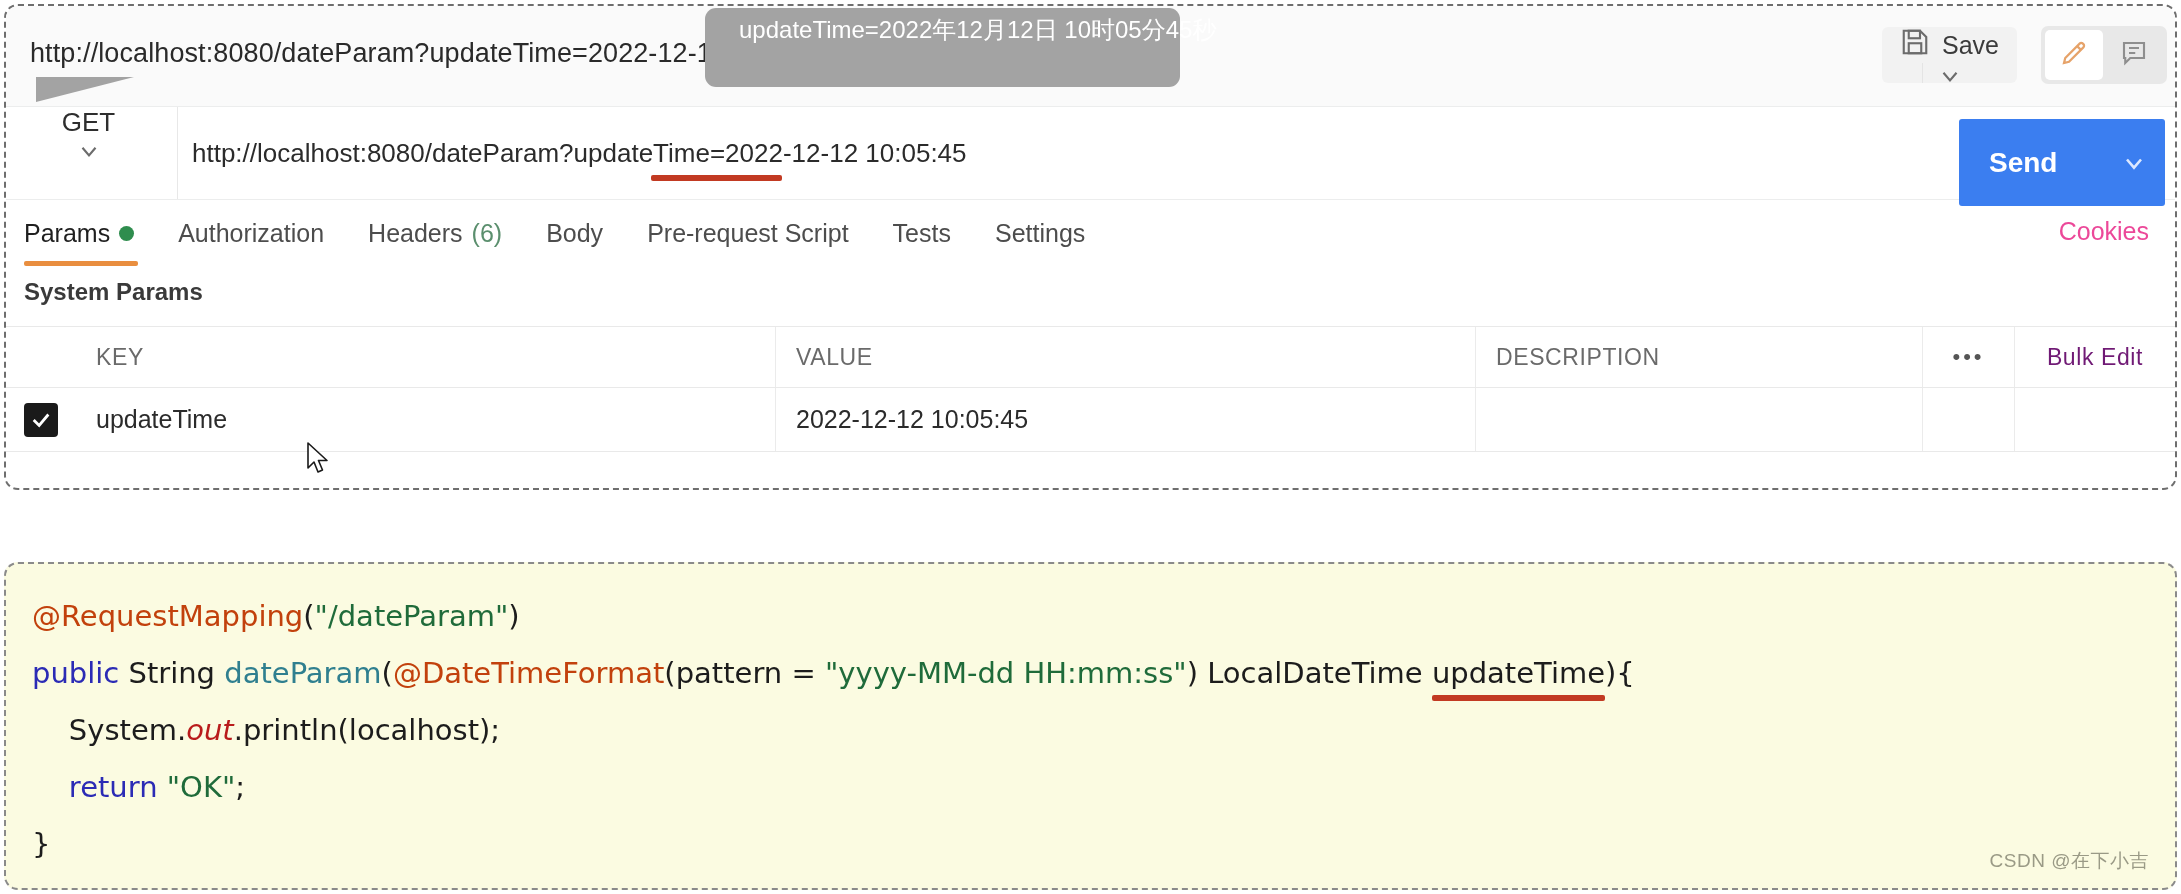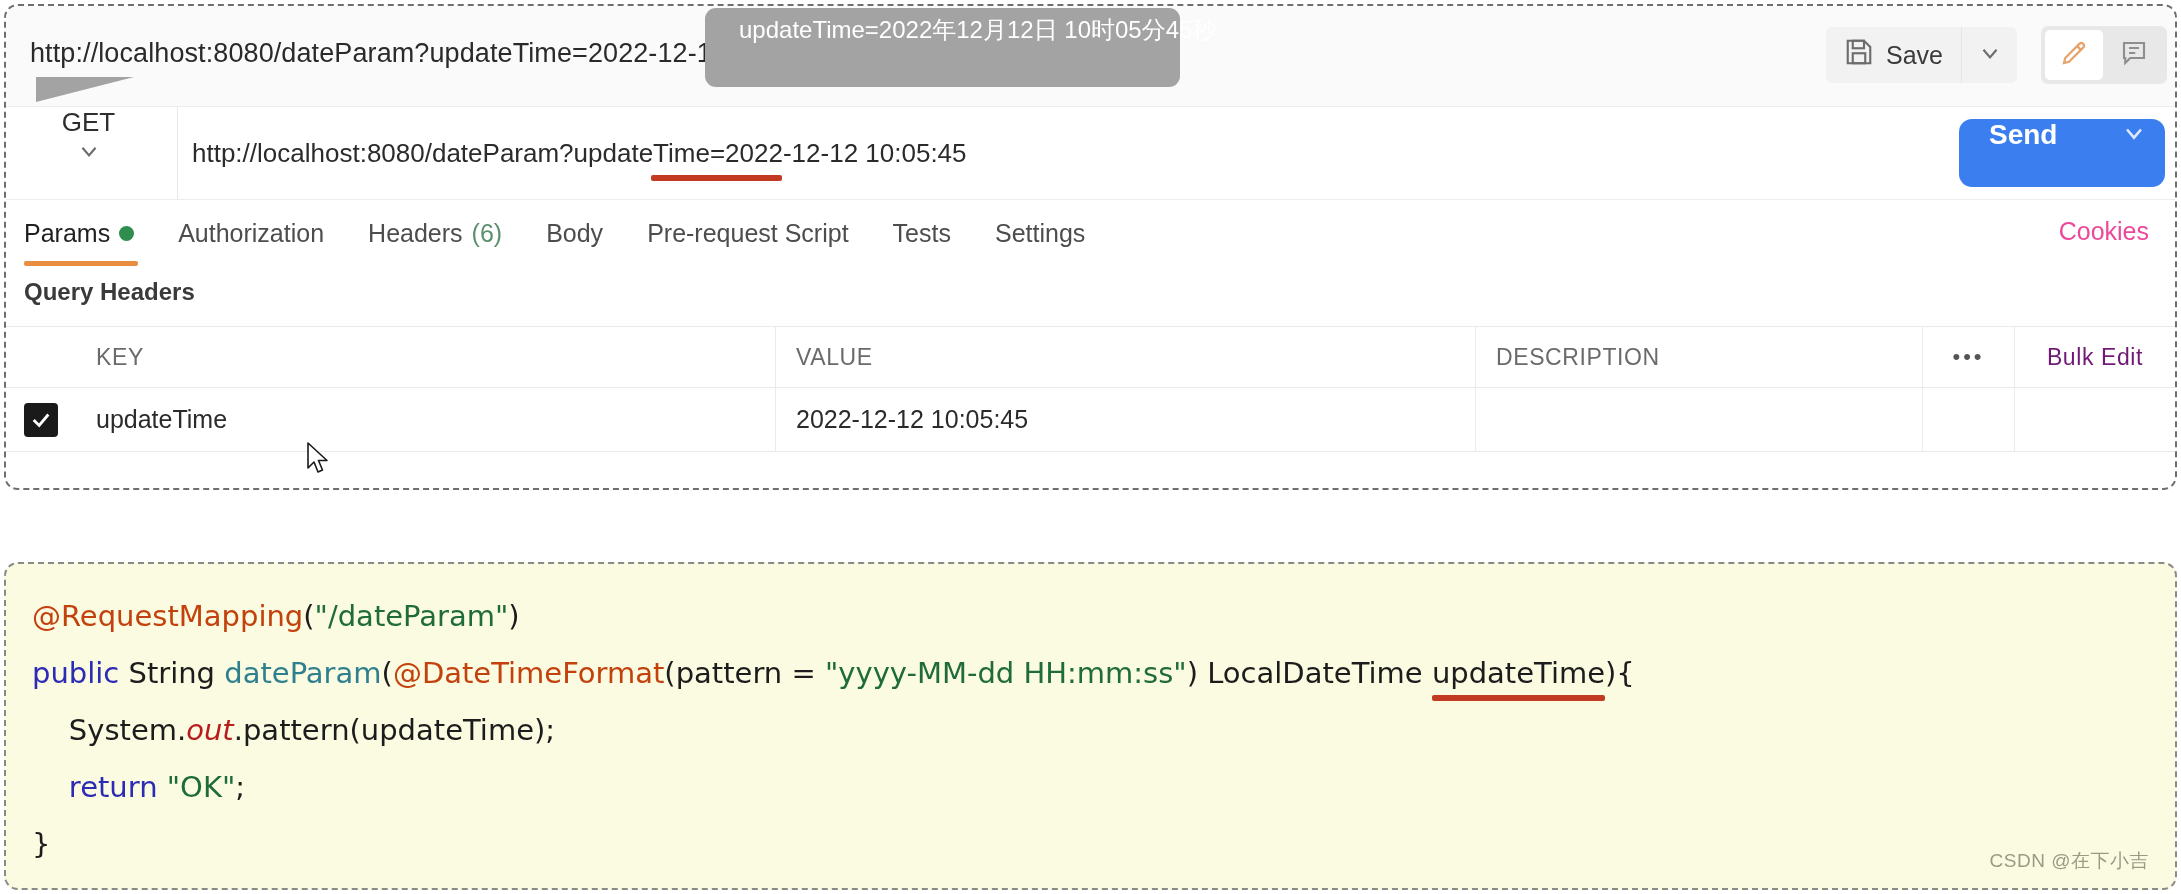--- a/index.html
+++ b/index.html
@@ -61,20 +61,21 @@
     gap: 0;
   }
 
   .save-group {
     display: flex;
     align-items: center;
     background: #f2f2f2;
     border-radius: 6px;
     height: 56px;
     overflow: hidden;
+    flex-direction: column;
   }
   .save-btn {
     display: flex;
     align-items: center;
     gap: 12px;
     padding: 0 18px 0 18px;
     height: 56px;
     cursor: pointer;
     font-size: 25px;
     color: #3b3b3b;
@@ -164,24 +165,24 @@
     height: 6px;
     background: #c23a22;
     border-radius: 2px;
   }
 
   .send-group {
     position: absolute;
     right: 10px;
     top: 12px;
     display: flex;
-    align-items: flex-start;
+    align-items: center;
     background: #3b7ef0;
-    border-radius: 13px;
-    height: 68px;
+    border-radius: 3px;
+    height: 87px;
     width: 206px;
     cursor: pointer;
   }
   .send-label {
     flex: 1;
     text-align: left;
     padding-left: 30px;
     color: #ffffff;
     font-size: 28px;
     font-weight: bold;
@@ -525,21 +526,21 @@
 
         <div class="tab">
           <span>Settings</span>
         </div>
 
       </div>
 
       <div class="cookies-link">Cookies</div>
     </div>
 
-    <div class="query-params-caption">Query Headers</div>
+    <div class="query-params-caption">System Params</div>
 
     <div class="params-table">
 
       <div class="ptbl-row">
         <div class="ptbl-cell c-check"></div>
         <div class="ptbl-cell c-key">KEY</div>
         <div class="ptbl-cell c-value">VALUE</div>
         <div class="ptbl-cell c-desc">DESCRIPTION</div>
         <div class="ptbl-cell c-dots">
           <span class="dots-glyph">•••</span>
@@ -561,21 +562,21 @@
         <div class="ptbl-cell c-dots"></div>
         <div class="ptbl-cell c-bulk"></div>
       </div>
 
     </div>
   </div>
 
   <div class="code-panel">
     <div class="code-lines"><span class="tok-anno">@RequestMapping</span><span class="tok-plain">(</span><span class="tok-str">"/dateParam"</span><span class="tok-plain">)</span>
 <span class="tok-kw">public</span><span class="tok-type"> String </span><span class="tok-method">dateParam</span><span class="tok-plain">(</span><span class="tok-anno">@DateTimeFormat</span><span class="tok-plain">(pattern = </span><span class="tok-str">"yyyy-MM-dd HH:mm:ss"</span><span class="tok-plain">) LocalDateTime </span><span class="tok-plain code-underline">updateTime</span><span class="tok-plain">){</span>
-<span class="tok-plain">    System.</span><span class="tok-static">out</span><span class="tok-plain">.pattern(updateTime);</span>
+<span class="tok-plain">    System.</span><span class="tok-static">out</span><span class="tok-plain">.println(localhost);</span>
 <span class="tok-kw">    return </span><span class="tok-str">"OK"</span><span class="tok-plain">;</span>
 <span class="tok-plain">}</span></div>
 
     <div class="watermark">CSDN @在下小吉</div>
   </div>
 
   <div class="cursor-arrow">
     <svg width="26" height="34" viewBox="0 0 26 34">
       <path d="M2 1 L2 26 L8 20 L12 30 L16.5 28 L12.5 18.5 L21 18.5 Z" fill="#ffffff" stroke="#1a1a1a" stroke-width="1.6" stroke-linejoin="round"></path>
     </svg>

